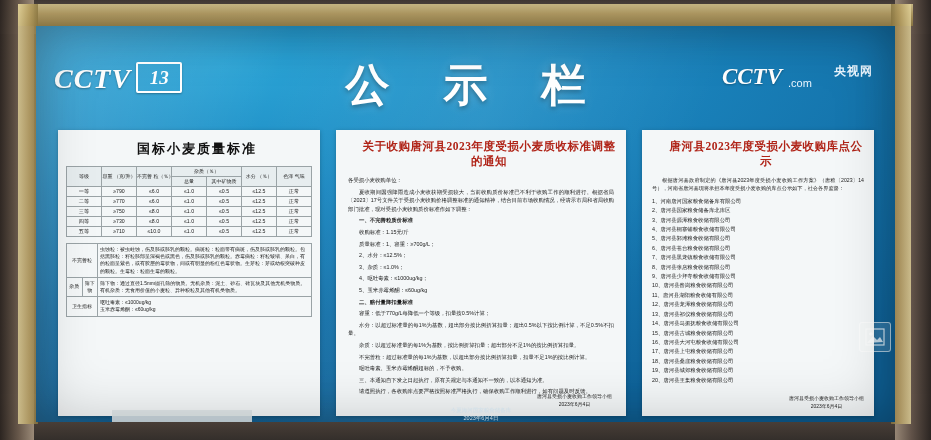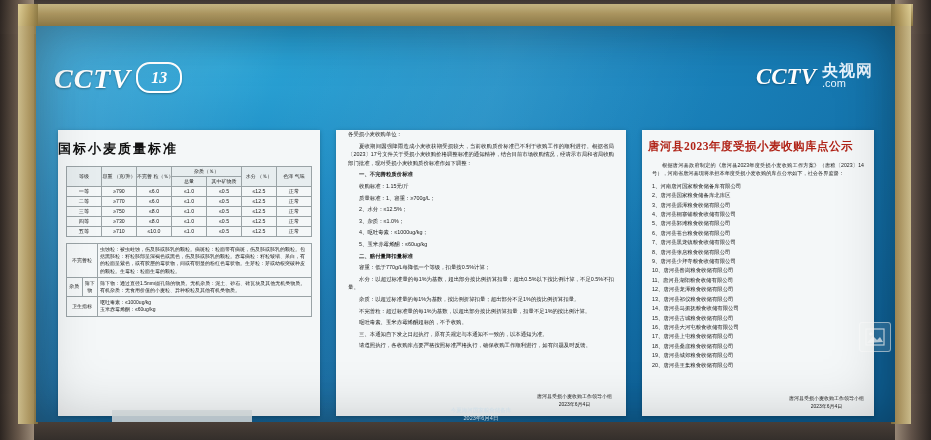--- a/index.html
+++ b/index.html
@@ -115,23 +115,23 @@
     text-shadow: 0 1px 2px rgba(0,0,0,.35);
     line-height: 1;
   }
   .cctv-num {
     display: inline-flex;
     align-items: center;
     justify-content: center;
     width: 42px;
     height: 27px;
     border: 2px solid #ffffff;
-    border-radius: 14px;
+    border-radius: 2px;
     color: #fff;
-    font-size: 16px;
+    font-size: 19px;
     font-weight: bold;
     font-family: "Liberation Serif", serif;
     font-style: italic;
     line-height: 1;
     box-shadow: 0 1px 2px rgba(0,0,0,.3);
   }
   .cctv-sub {
     position: absolute;
     left: 66px;
     top: 66px;
@@ -173,37 +173,39 @@
     color: #fff;
     letter-spacing: 0px;
     text-shadow: 0 1px 2px rgba(0,0,0,.3);
   }
   .cctv-com .c2 {
     font-size: 11px;
     color: #eaf6ff;
     line-height: 12px;
     text-align: left;
   }
-  .cctv-com .c2 b { display: block; font-size: 16px; letter-spacing: 1px; }
+  .cctv-com .c2 b { display: block; font-size: 12px; letter-spacing: 1px; margin-left: 46px; }
   .cctv-com .c2 i { display: block; font-style: normal; font-size: 11px; }
 
   
   .panel {
     position: absolute;
     background: #f4f7f8;
     box-shadow: 0 1px 4px rgba(0,0,0,.25);
     overflow: hidden;
   }
   .panel.left  { left: 22px;  top: 104px; width: 262px; height: 286px; }
   .panel.mid   { left: 300px; top: 104px; width: 290px; height: 286px; }
   .panel.right { left: 606px; top: 104px; width: 232px; height: 286px; }
 
   .p-title {
+    text-align: center;
     font-weight: bold;
     font-family: "Liberation Serif", serif;
+    padding-left: 16px;
   }
   .panel.left .p-title {
     margin: 10px 0 8px;
     font-size: 13px;
     color: #111;
     letter-spacing: 2px;
   }
   .panel.mid .p-title {
     margin: 9px 8px 7px;
     font-size: 11.5px;
@@ -363,20 +365,21 @@
   <div class="board">
     <div class="board-sheen"></div>
 
     <div class="header">
       <div class="cctv-logo">
         <span class="cctv-text">CCTV</span>
         <span class="cctv-num">13</span>
       </div>
       <div class="cctv-sub">新 闻</div>
 
+      <div class="board-title">公示栏</div>
 
       <div class="cctv-com">
         <span class="c1">CCTV</span>
         <span class="c2">
           <b>央视网</b>
           <i>.com</i>
         </span>
       </div>
     </div>
 
@@ -467,20 +470,21 @@
           <td class="body">
             <div>呕吐毒素：≤1000ug/kg</div>
             <div>玉米赤霉烯酮：≤60ug/kg</div>
           </td>
         </tr>
       </tbody>
         </table>
     </div>
 
     <div class="panel mid">
+      <div class="p-title">关于收购唐河县2023年度受损小麦质收标准调整的通知</div>
       <div class="mid-body">
         <p class="nohang">各受损小麦收购单位：</p>
         <p>夏收期间因强降雨造成小麦收获期受损较大，当前收购质价标准已不利于收购工作的顺利进行。根据省局〔2023〕17号文件关于受损小麦收购价格调整标准的通知精神，结合目前市场收购情况，经请示市局和省局收购部门批准，现对受损小麦收购质价标准作如下调整：</p>
         <p class="sec">一、不完善粒质价标准</p>
         <p>收购标准：1.15元/斤</p>
         <p>质量标准：1、容重：≥700g/L；</p>
         <p>2、水分：≤12.5%；</p>
         <p>3、杂质：≤1.0%；</p>
         <p>4、呕吐毒素：≤1000ug/kg；</p>
         <p>5、玉米赤霉烯酮：≤60ug/kg</p>

